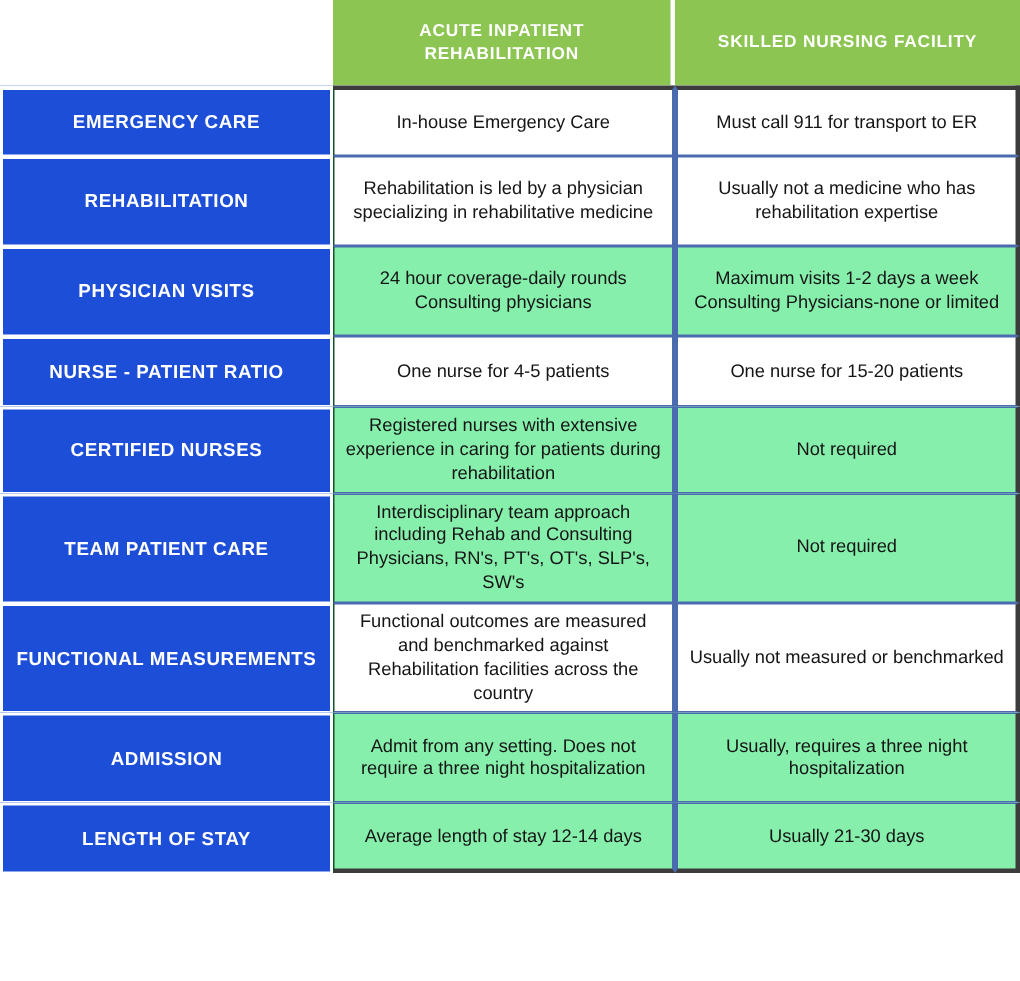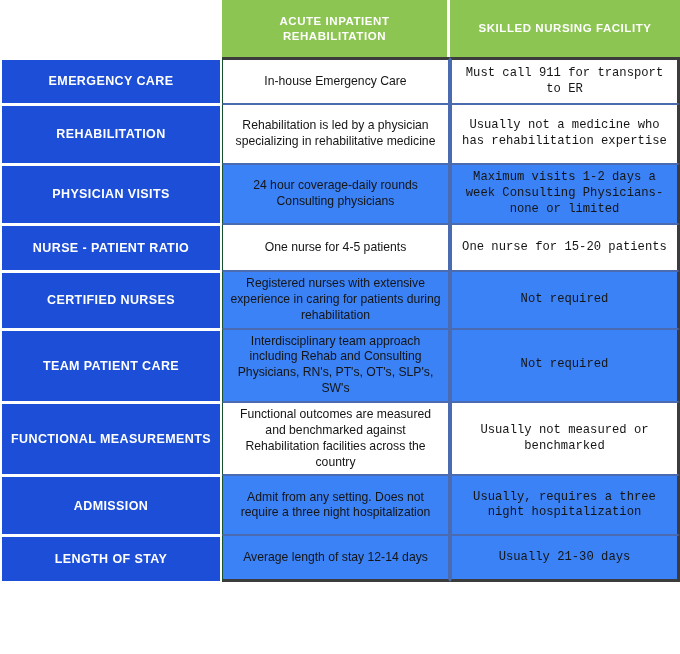--- a/index.html
+++ b/index.html
@@ -78,25 +78,25 @@
     text-align: center;
     vertical-align: middle;
     line-height: 1.3;
     padding: 4px 7px;
     border-top: 1px solid #4A6BAF;
     border-bottom: 1px solid #4A6BAF;
     border-right: 2px solid #4A6BAF;
     border-left: 2px solid #4A6BAF;
   }
   td.data-cell.white { background: #ffffff; }
-  td.data-cell.blue  { background: #3b82f6; }
+  td.data-cell.blue  { background: #86efac; }
 
   
   td.data-cell.air { border-left: 1px solid #14532d; }
-  td.data-cell.snf { border-right: 3px solid #3C3C3C; font-family: Liberation Mono, monospace; }
+  td.data-cell.snf { border-right: 3px solid #3C3C3C; }
 
   tr.row-0 td.data-cell { border-top: 3px solid #3C3C3C; }
   tr.row-last td.data-cell { border-bottom: 3px solid #3C3C3C; text-align: center; }
 
   
   tr.h1 { height: 47px; }
   tr.h2 { height: 60px; }
   tr.h3 { height: 56px; }
 </style>
 </head>

